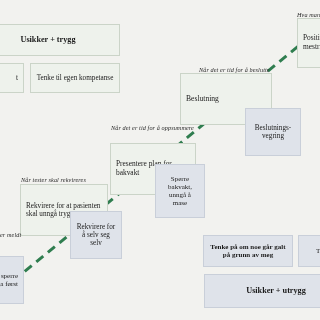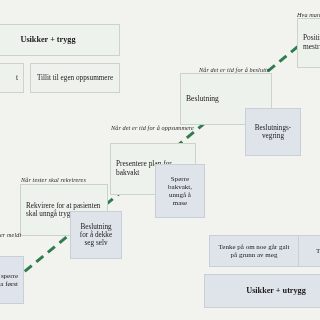--- a/index.html
+++ b/index.html
@@ -51,30 +51,30 @@
 
 <div id="stage">
 
   <svg id="divider" viewBox="0 0 320 320" width="320" height="320" aria-hidden="true">
     <line id="divider-line" x1="-10" y1="300" x2="330" y2="20" stroke="#2f7d4f" stroke-width="3" stroke-dasharray="9 6" stroke-linecap="butt"></line>
   </svg>
 
   <div id="boxes-layer">
       <div class="box green" style="left: -24px; top: 24px; width: 144px; height: 32px; font-size: 8.2px; font-weight: 700;">Usikker + trygg</div>
       <div class="box green t-right" style="left: -26px; top: 63px; width: 50px; height: 30px; font-size: 7.4px;">t</div>
-      <div class="box green" style="left: 30px; top: 63px; width: 90px; height: 30px; font-size: 7.2px;">Tillit til egen oppsummere</div>
+      <div class="box green" style="left: 30px; top: 63px; width: 90px; height: 30px; font-size: 7.2px;">Tenke til egen kompetanse</div>
       <div class="box green t-left" style="left: 297px; top: 18px; width: 52px; height: 50px; font-size: 7.4px;">Positiv mestring</div>
       <div class="box green t-left" style="left: 180px; top: 73px; width: 92px; height: 52px; font-size: 7.6px;">Beslutning</div>
       <div class="box blue" style="left: 245px; top: 108px; width: 56px; height: 48px; font-size: 7.2px;">Beslutnings-vegring</div>
       <div class="box green t-left" style="left: 110px; top: 131px; width: 86px; height: 52px; font-size: 7.4px; margin-top: 12px;">Presentere plan for bakvakt</div>
       <div class="box blue" style="left: 155px; top: 164px; width: 50px; height: 54px; font-size: 7px;">Sperre bakvakt, unngå å mase</div>
       <div class="box green t-left" style="left: 20px; top: 184px; width: 88px; height: 52px; font-size: 7.2px;">Rekvirere for at pasienten skal unngå trygg</div>
-      <div class="box blue" style="left: 70px; top: 211px; width: 52px; height: 48px; font-size: 7.2px;">Beslutning for å dekke seg selv</div>
+      <div class="box blue" style="left: 70px; top: 211px; width: 52px; height: 48px; font-size: 7.2px;">Rekvirere for å selv seg selv</div>
       <div class="box blue t-right" style="left: -28px; top: 256px; width: 52px; height: 48px; font-size: 7px;">rådvill, sperre ga først</div>
-      <div class="box blue" style="left: 209px; top: 235px; width: 90px; height: 32px; font-size: 7px;">Tenke på om noe går galt på grunn av meg</div>
+      <div class="box blue" style="left: 203px; top: 235px; width: 90px; height: 32px; font-size: 7px; font-weight: bold;">Tenke på om noe går galt på grunn av meg</div>
       <div class="box blue" style="left: 298px; top: 235px; width: 60px; height: 32px; font-size: 7px;">Tenke m</div>
       <div class="box blue" style="left: 204px; top: 274px; width: 144px; height: 34px; font-size: 8.2px; font-weight: 700;">Usikker + utrygg</div>
     </div>
   <div id="labels-layer">
       <div class="lbl" style="left: 297px; top: 11px;">Hva man</div>
       <div class="lbl" style="left: 199px; top: 66px;">Når det er tid for å beslutte</div>
       <div class="lbl" style="left: 111px; top: 124px;">Når det er tid for å oppsummere</div>
       <div class="lbl" style="left: 21px; top: 176px;">Når tester skal rekvireres</div>
       <div class="lbl" style="left: 0px; top: 231px;">er meldt</div>
     </div>

